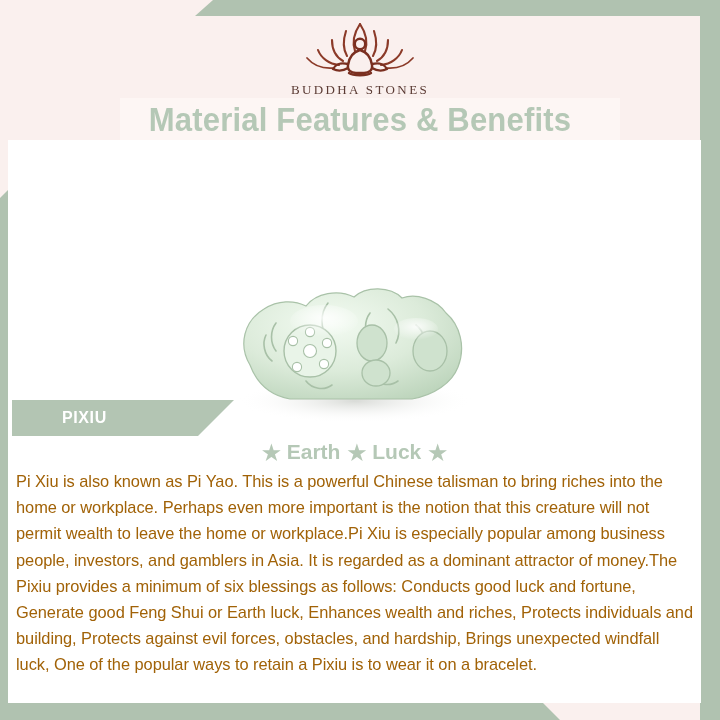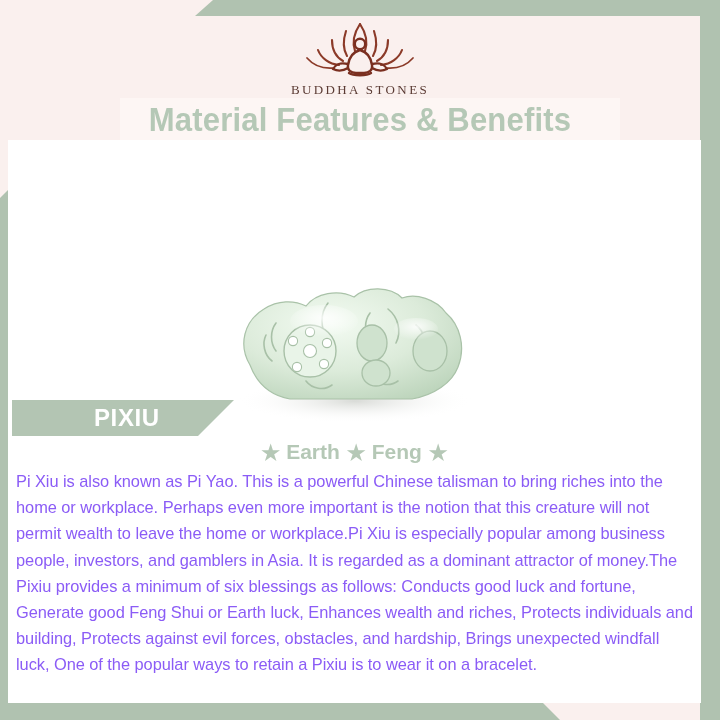--- a/index.html
+++ b/index.html
@@ -136,23 +136,23 @@
     top: 260px;
     left: 4px;
     width: 222px;
     height: 36px;
     background: #b3c5b3;
     clip-path: polygon(0 0, 100% 0, 186px 100%, 0 100%);
     display: flex;
     align-items: center;
   }
   .pixiu-label {
-    margin-left: 82px;
+    margin-left: 50px;
     color: #ffffff;
-    font-size: 24px;
+    font-size: 16px;
     font-weight: 700;
     letter-spacing: 0.6px;
   }
 
   
   .benefits {
     position: absolute;
     top: 300px;
     left: 0;
     width: 693px;
@@ -177,21 +177,21 @@
   }
 
   
   .body-copy {
     position: absolute;
     top: 328px;
     left: 8px;
     width: 678px;
     font-size: 16.4px;
     line-height: 26.2px;
-    color: #8b5cf6;
+    color: #a16207;
     font-weight: 400;
     text-align: left;
     letter-spacing: -0.05px;
   }
 </style>
 </head>
 <body>
 
 <div id="page">
 
@@ -292,21 +292,21 @@
       <span class="pixiu-label">PIXIU</span>
     </div>
 
     <div class="benefits">
       <span class="benefit-item">
         <span class="star-icon">★</span>
         <span>Earth</span>
       </span>
       <span class="benefit-item">
         <span class="star-icon">★</span>
-        <span>Feng</span>
+        <span>Luck</span>
       </span>
       <span class="benefit-item">
         <span class="star-icon">★</span>
       </span>
     </div>
 
     <div class="body-copy">Pi Xiu is also known as Pi Yao. This is a powerful Chinese talisman to bring riches into the home or workplace. Perhaps even more important is the notion that this creature will not permit wealth to leave the home or workplace.Pi Xiu is especially popular among business people, investors, and gamblers in Asia. It is regarded as a dominant attractor of money.The Pixiu provides a minimum of six blessings as follows: Conducts good luck and fortune, Generate good Feng Shui or Earth luck, Enhances wealth and riches, Protects individuals and building, Protects against evil forces, obstacles, and hardship, Brings unexpected windfall luck, One of the popular ways to retain a Pixiu is to wear it on a bracelet.</div>
 
   </div>
 </div>

